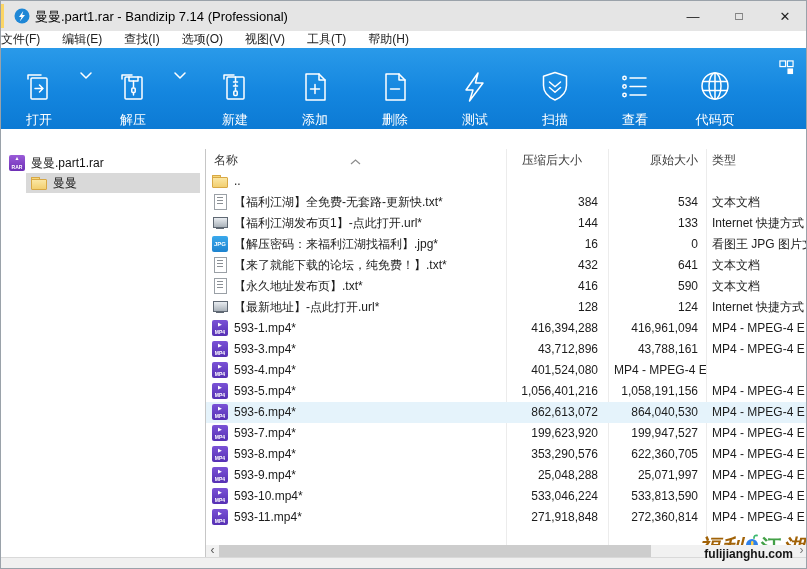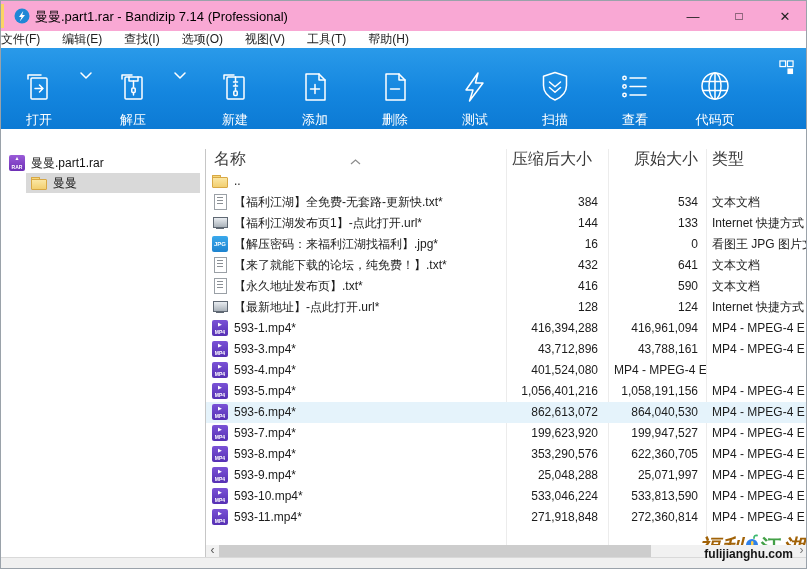--- a/index.html
+++ b/index.html
@@ -2,21 +2,21 @@
 <html><head>
 <meta charset="utf-8">
 <style>
   * { margin:0; padding:0; box-sizing:border-box; }
   html,body { background:#e8e8e8; }
   body { font-family:"Liberation Sans","DejaVu Sans",sans-serif; }
   .window{ position:relative; width:807px; height:569px; background:#fff; overflow:hidden;
            border:1px solid #9aa2aa; }
 
   
-  .titlebar{ position:absolute; left:0; top:0; width:807px; height:30px; background:#f9a8d4; }
+  .titlebar{ position:absolute; left:0; top:0; width:807px; height:30px; background:#e5e5e5; }
   .bg-sliver{ position:absolute; left:0; top:3px; width:3px; height:24px; background:#fbd565; }
   .app-icon{ position:absolute; left:13px; top:7px; width:16px; height:16px; }
   .title-text{ position:absolute; left:34px; top:7px; font-size:13px; color:#000; white-space:nowrap; }
   .win-controls{ position:absolute; right:0; top:0; height:30px; display:flex; }
   .win-btn{ width:46px; height:30px; display:flex; align-items:center; justify-content:center;
             font-size:13px; color:#222; cursor:default; }
   .win-btn.max{ font-size:12px; }
 
   
   .menubar{ position:absolute; left:0; top:30px; width:807px; height:17px; display:flex;
@@ -46,21 +46,21 @@
   .tree-item > *{ position:relative; }
   .tree-item.root{ padding-left:8px; margin-top:4px; }
   .tree-item.child{ padding-left:30px; }
 
   .listpane{ position:absolute; left:205px; top:0; width:602px; height:428px; background:#fff; }
   .col-sep{ position:absolute; top:0; width:1px; height:416px; background:#ececec; }
   .sep1{ left:300px; } .sep2{ left:402px; } .sep3{ left:500px; }
 
   .list-header{ position:relative; height:22px; display:grid;
                 grid-template-columns:28px 272px 102px 98px 102px;
-                font-size:16px; color:#3a3a3a; line-height:22px;font-family:Liberation Mono, monospace; }
+                font-size:12px; color:#3a3a3a; line-height:22px; }
   .h-name{ grid-column:1 / 3; padding-left:8px; }
   .h-packed{ text-align:center; padding-right:10px; }
   .h-orig{ text-align:right; padding-right:8px; }
   .h-type{ padding-left:6px; }
   .sort-caret{ position:absolute; left:144px; top:1px; }
 
   .rows{ position:relative; }
   .row{ display:grid; grid-template-columns:28px 272px 102px 98px 102px; height:21px;
         line-height:21px; font-size:12px; color:#1c1c1c; }
   .row.hl{ background:#e5f3fb; }

